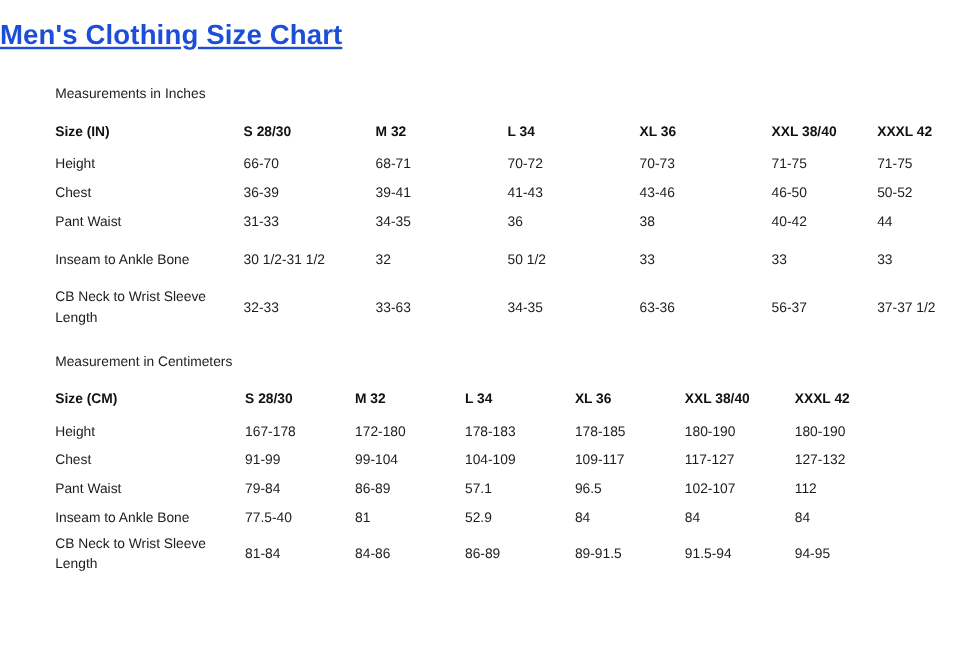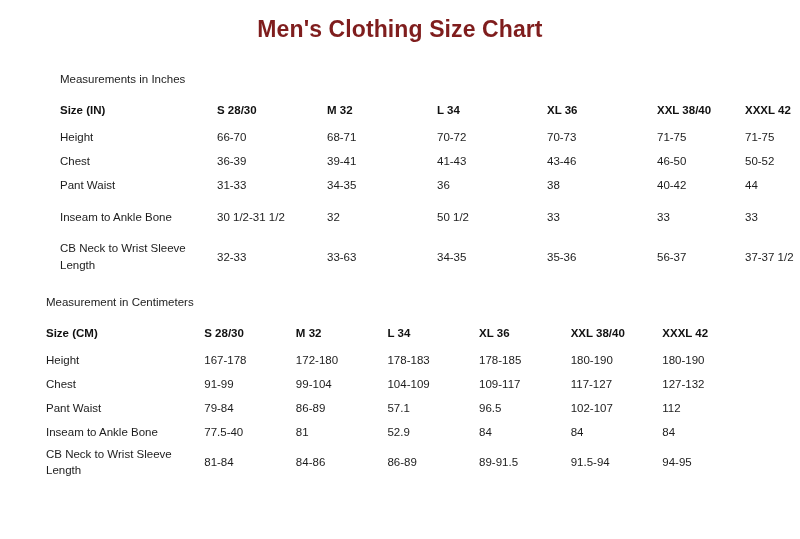--- a/index.html
+++ b/index.html
@@ -14,40 +14,40 @@
     color: #1a1a1a;
     overflow: hidden;
   }
   .page {
     position: relative;
     width: 800px;
     height: 539px;
     box-sizing: border-box;
   }
   .title {
-    text-align: center;
+    text-align: left;
     font-size: 23px;
     font-weight: bold;
     letter-spacing: 0.1px;
-    color: #7f1d1d;
+    color: #1d4ed8;
     margin: 16px 0 0 0;
     padding: 0;
+    text-decoration: underline;
   }
   .section {
     padding: 0 46px 0 46px;
   }
   .section-label {
     font-size: 11.5px;
     color: #222222;
     font-weight: normal;
     margin: 0;
   }
   .section-inches {
     margin-top: 30px;
-    margin-left: 14px;
   }
   .section-cm {
     margin-top: 19px;
   }
   table.size-table {
     width: 100%;
     border-collapse: collapse;
     table-layout: fixed;
     margin-top: 14px;
   }
@@ -153,21 +153,21 @@
           <td>50 1/2</td>
           <td>33</td>
           <td>33</td>
           <td>33</td>
         </tr>
         <tr class="tall">
           <td class="label-wrap">CB Neck to Wrist Sleeve Length</td>
           <td>32-33</td>
           <td>33-63</td>
           <td>34-35</td>
-          <td>35-36</td>
+          <td>63-36</td>
           <td>56-37</td>
           <td>37-37 1/2</td>
         </tr>
       </tbody>
     </table>
   </div>
 
   <div class="section section-cm">
     <div class="section-label">Measurement in Centimeters</div>
 

